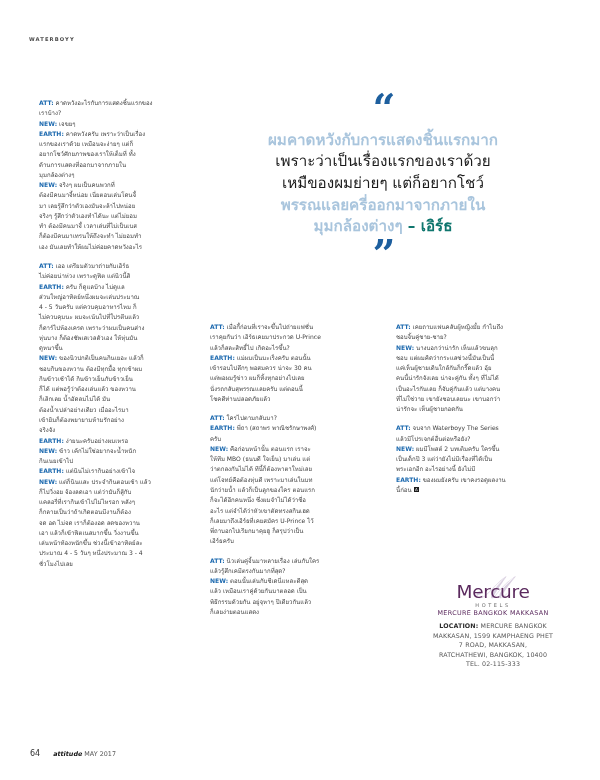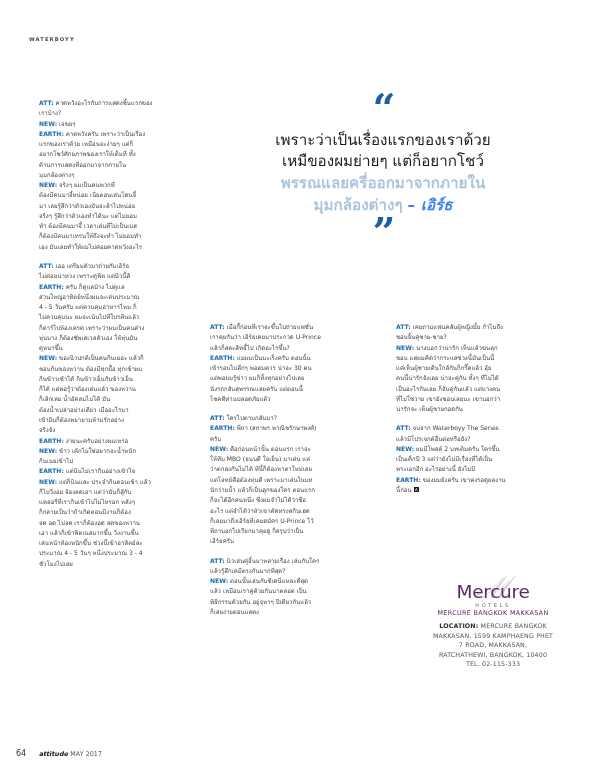--- a/index.html
+++ b/index.html
@@ -28,21 +28,21 @@
     font-size:40px; font-weight:bold; color:#1d5f9e;
     line-height:0.62; letter-spacing:-2px;
   }
   .qmark.close{ margin-top:4px; }
   .quote-body{
     font-size:15.2px; line-height:1.42; font-weight:bold;
     margin-top:9px; margin-bottom:2px;
   }
   .q-light{ color:#a9c5dd; font-weight:bold; }
   .q-dark{ color:#1b1b1b; font-weight:normal; }
-  .q-attr{ color:#3b82f6; font-style:italic; font-weight:bold; }
+  .q-attr{ color:#0f766e; font-weight:bold; }
 
   
   .col{
     position:absolute;
     font-size:6.05px;
     line-height:1.70;
     color:#3e3e3e;
     text-align:left;
   }
   #col1{ left:39px;  top:98px;  width:167px; }
@@ -84,34 +84,35 @@
     margin-top:0;
   }
   .merc-loc{
     font-size:6.3px; color:#555; line-height:1.52; margin-top:4px;
     letter-spacing:0.15px;
   }
   .merc-loc b{ color:#2b2b2b; }
 
   
   .footer{
-    position:absolute; left:16px; bottom:22px;
+    position:absolute; left:30px; bottom:22px;
     font-size:6.4px; color:#555;
   }
   .fpage{ font-size:8px; color:#333; margin-right:13px; }
   .fbrand{ font-weight:bold; color:#111; font-style:italic; }
 </style>
 </head>
 <body>
 
 <div class="runhead">WATERBOYY</div>
 
 <div class="pullquote">
   <div class="qmark">“</div>
   <div class="quote-body">
+    <div class="q-light">ผมคาดหวังกับการแสดงชิ้นแรกมาก</div>
     <div class="q-dark">เพราะว่าเป็นเรื่องแรกของเราด้วย</div>
     <div class="q-dark">เหมืของผมย่ายๆ แต่ก็อยากโชว์</div>
     <div class="q-light">พรรณแลยครี่ออกมาจากภายใน</div>
     <div><span class="q-light">มุมกล้องต่างๆ </span><span class="q-attr">– เอิร์ธ</span></div>
   </div>
   <div class="qmark close">”</div>
 </div>
 
 <div class="col" id="col1">
     <div class="qa">

